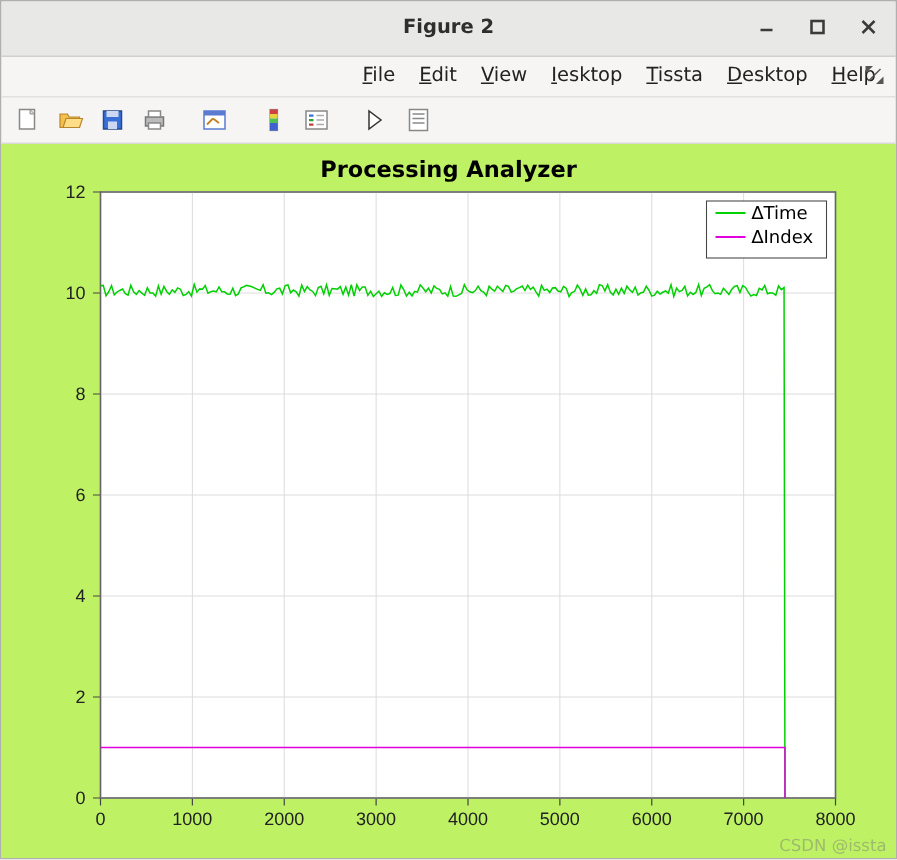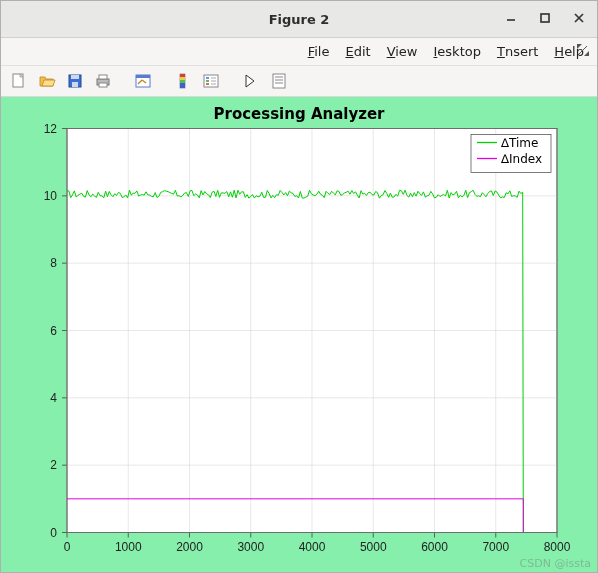--- a/index.html
+++ b/index.html
@@ -12,21 +12,21 @@
   .win-btn svg { width: 12px; height: 12px; stroke: #3a3a3a; stroke-width: 1.7; fill: none; }
   .menubar { height: 28px; background: #f6f5f4; display: flex; align-items: center; padding: 0 6px; gap: 2px; border-bottom: 1px solid #e0e0de; position: relative; font-size: 13px; justify-content: flex-end; }
   .menu-item { padding: 3px 7px; color: #222; cursor: pointer; }
   .menu-item u { text-decoration: underline; }
   .menubar-corner { position: absolute; right: 6px; top: 4px; }
   .menubar-corner svg { width: 16px; height: 16px; }
   .toolbar { height: 32px; background: #f6f5f4; display: flex; align-items: center; padding: 0 6px; gap: 4px; border-bottom: 1px solid #d9d9d7; }
   .tool-btn { width: 24px; height: 24px; display: flex; align-items: center; justify-content: center; cursor: pointer; border: 1px solid transparent; }
   .tool-btn svg { width: 18px; height: 18px; }
   .tool-sep { width: 8px; }
-  .canvas-area { flex: 1; background: #86efac; position: relative; }
+  .canvas-area { flex: 1; background: #bef264; position: relative; }
   .chart-title { position: absolute; top: 8px; left: 0; right: 0; text-align: center; font-weight: 700; font-size: 15px; color: #000; }
   svg.plot { width: 100%; height: 100%; }
   .axis-tick { font-size: 12px; fill: #222; font-family: Arial, sans-serif; }
   .legend-box { fill: #fff; stroke: #444; stroke-width: 0.7; }
   .legend-text { font-size: 12px; fill: #000; }
   .watermark { position: absolute; right: 6px; bottom: 2px; font-size: 11px; color: rgba(120,120,120,0.45); pointer-events: none; }
 </style>
 </head>
 <body>
 
@@ -52,21 +52,22 @@
           </svg>
       </div>
     </div>
   </div>
 
   <div class="menubar">
     <span class="menu-item"><u>F</u><span>ile</span></span>
     <span class="menu-item"><u>E</u><span>dit</span></span>
     <span class="menu-item"><u>V</u><span>iew</span></span>
     <span class="menu-item"><u>I</u><span>esktop</span></span>
-    <span class="menu-item"><u>T</u><span>nsert</span></span>
+    <span class="menu-item"><u>T</u><span>issta</span></span>
+    <span class="menu-item"><u>D</u><span>esktop</span></span>
     <span class="menu-item"><u>H</u><span>elp</span></span>
     <span class="menubar-corner">
       <svg viewBox="0 0 16 16">
           <path d="M2 2 L2 7 L7 2 Z" fill="#555"></path>
           <path d="M4 12 L12 4" stroke="#555" stroke-width="1" fill="none"></path>
           <path d="M14 9 L14 14 L9 14 Z" fill="#555"></path>
         </svg>
     </span>
   </div>
 

